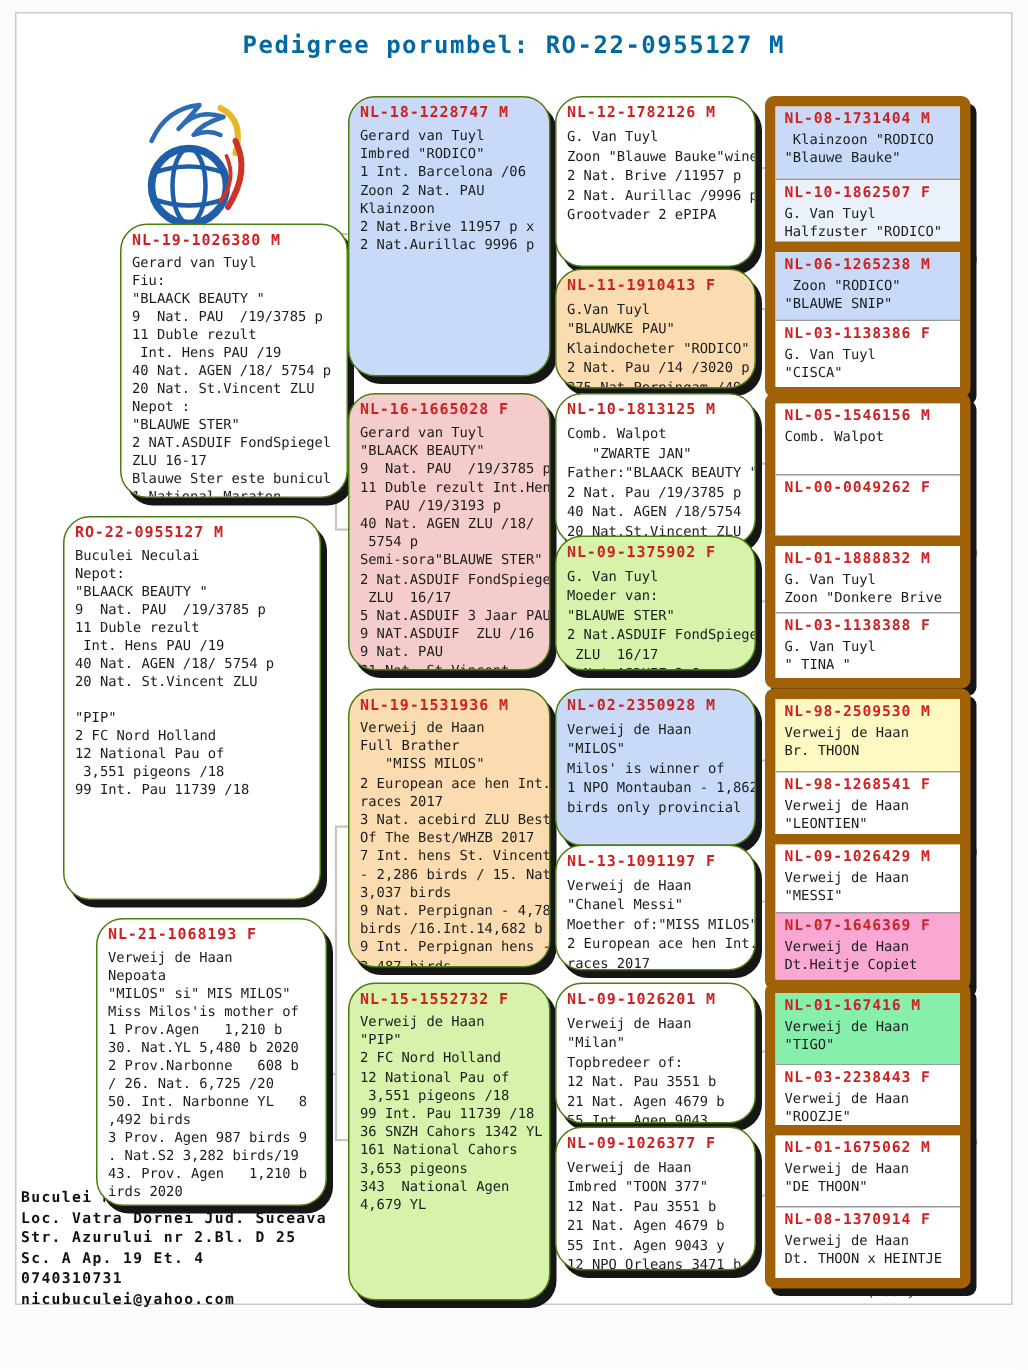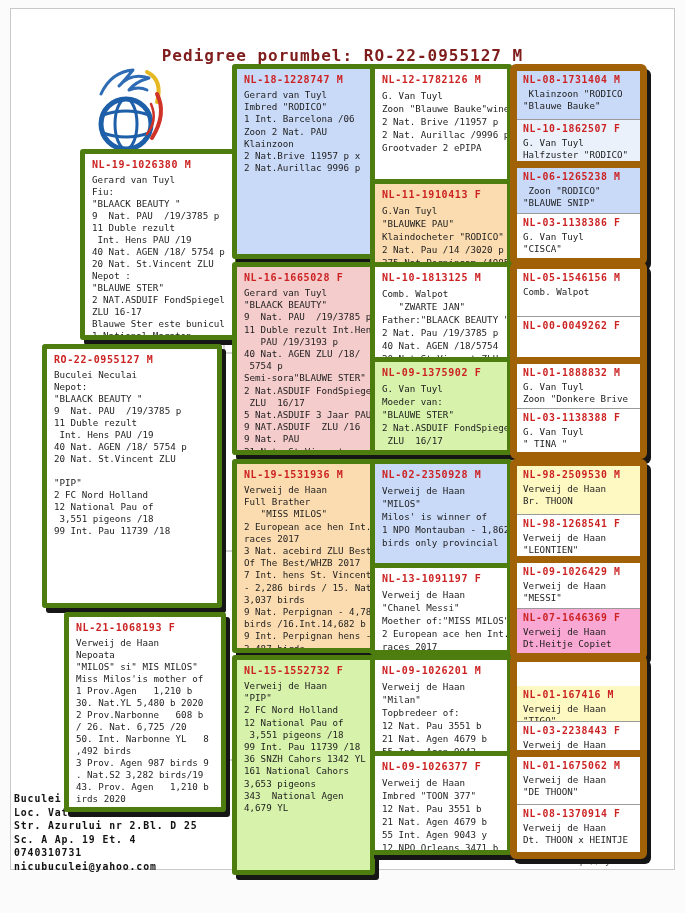--- a/index.html
+++ b/index.html
@@ -7,27 +7,27 @@
     width:685px;height:913px;position:relative;background:#fbfbfb;
     font-family:"DejaVu Sans Mono",monospace;color:#1a1a1a;overflow:hidden;
   }
   .frame{
     position:absolute;left:10px;top:8px;width:663px;height:860px;
     border:1px solid #c9c9c9;background:#ffffff;
   }
   .title{
     position:absolute;left:0;top:20px;width:100%;text-align:center;
     font-family:"DejaVu Sans Mono",monospace;font-weight:bold;
-    font-size:16px;letter-spacing:1px;color:#7f1d1d;margin-top:26px;
+    font-size:16px;letter-spacing:1px;color:#0369a1;
   }
   .connectors{position:absolute;left:0;top:0;z-index:1;}
   .logo{position:absolute;left:95px;top:64px;width:82px;height:98px;z-index:2;}
   .box{
     position:absolute;z-index:3;background:#fff;
-    border:5px solid #4d7c0f;border-radius:3px;
+    border:1px solid #4d7c0f;border-radius:18px;
     box-shadow:4px 5px 0 #161616;
     overflow:hidden;
   }
   .ring{
     color:#cc2222;font-weight:bold;font-size:10px;letter-spacing:.6px;
     padding:5px 6px 2px 7px;white-space:pre;
   }
   .body{padding:2px 2px 2px 0;}
   .ln{white-space:pre;padding-left:7px;color:#1d1d1d;}
   .col1 .ln{font-size:9.2px;line-height:12px;}
@@ -406,21 +406,21 @@
     </div>
   <div class="sub" style="background: #f9a8d4;">
       <div class="ring">NL-07-1646369 F</div>
       <div class="body">
         <div class="ln">Verweij de Haan</div>
         <div class="ln">Dt.Heitje Copiet</div>
       </div>
     </div>
 </div>
 <div class="pairbox" style="left:510px;top:655px;width:123px;height:94px;">
-  <div class="sub" style="background: #fef9c3; margin-top: 24px;">
+  <div class="sub" style="background: #86efac;">
       <div class="ring">NL-01-167416 M</div>
       <div class="body">
         <div class="ln">Verweij de Haan</div>
         <div class="ln">"TIGO"</div>
       </div>
     </div>
   <div class="sub" style="background: rgb(255, 255, 255);">
       <div class="ring">NL-03-2238443 F</div>
       <div class="body">
         <div class="ln">Verweij de Haan</div>

